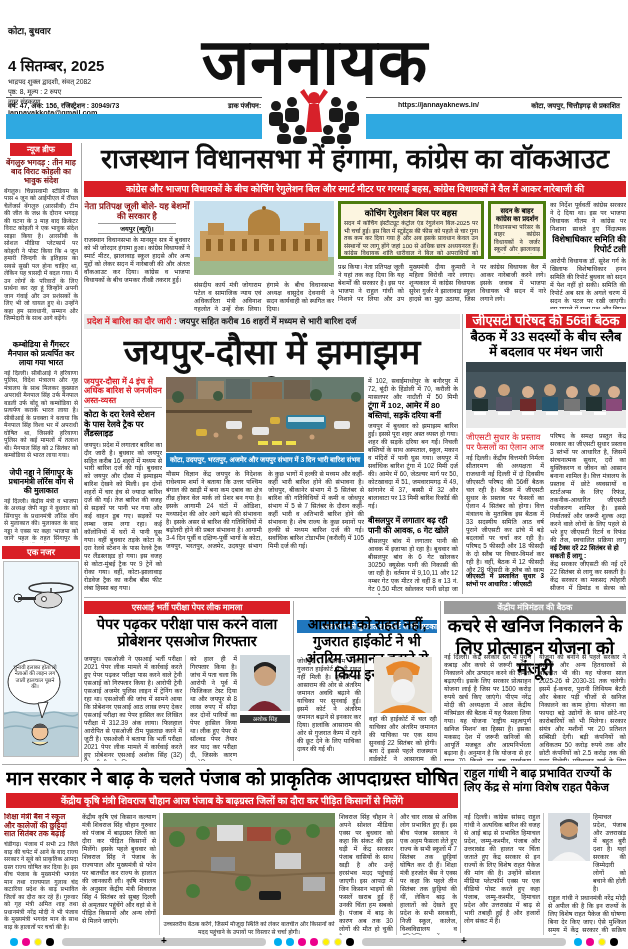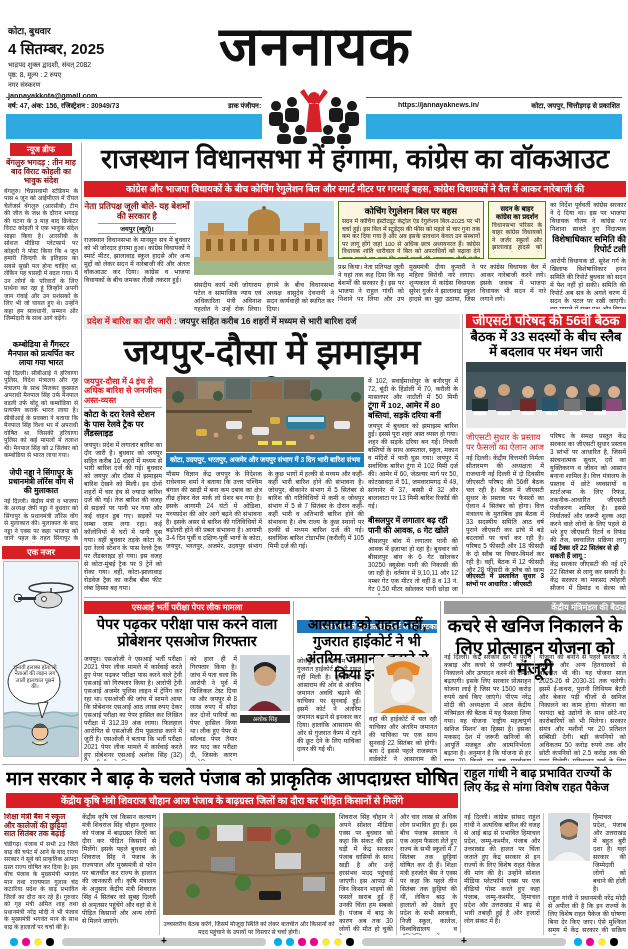--- a/index.html
+++ b/index.html
@@ -13,45 +13,45 @@
   *{margin:0;padding:0;box-sizing:border-box;}
   html,body{background:#e9e9e9;}
   .page{position:relative;width:628px;height:949px;background:#fff;margin:0 auto;
         font-family:"Liberation Sans","DejaVu Sans",sans-serif;overflow:hidden;color:#111;}
   .abs{position:absolute;}
   .bt{font-size:6.3px;line-height:1.27;text-align:justify;color:#1a1a1a;overflow:hidden;}
   .bt2{font-size:6px;line-height:1.25;text-align:justify;color:#1a1a1a;overflow:hidden;}
   .khead{font-weight:bold;color:#000;}
   .center{text-align:center;}
   .redbar{background:var(--accent-red);color:#fff;font-weight:bold;text-align:center;overflow:hidden;}
-  .graybar{background:var(--cabinet-gray);color:#fff;font-weight:bold;text-align:right;overflow:hidden;}
+  .graybar{background:var(--cabinet-gray);color:#fff;font-weight:bold;text-align:center;overflow:hidden;}
   .bluebar{background:var(--asaram-blue);color:#fff;font-weight:bold;text-align:right;overflow:hidden;margin-top:19px;}
   .vrule{border-left:1px solid #a8a8a8;width:0;}
   .hrule{border-top:1px solid #a8a8a8;height:0;}
-  .creambox{background:var(--cream);border:1px solid #4d7c0f;padding:3px;overflow:hidden;}
+  .creambox{background:var(--cream);border:3px solid #4d7c0f;padding:3px;overflow:hidden;}
   .colr{border-right:1px solid #c0c0c0;padding-right:3px;}
   .dot{width:8px;height:8px;border-radius:50%;display:inline-block;margin:0 2px;}
   .regbar{height:8px;background:#c9c9c9;border-radius:4px;flex:1;margin:0 6px;position:relative;}
   .regbar span{position:absolute;left:50%;top:-3px;transform:translateX(-50%);font-size:10px;color:#000;font-weight:bold;}
 </style>
 </head>
 <body>
 
 <div class="page">
 
   <div class="abs" style="left:8px;top:24px;width:150px;">
     <div style="font-size:9px;font-weight:bold;">कोटा, बुधवार</div>
-    <div style="font-size:15px;font-weight:bold;margin-top:1px;">4 सितम्बर, 2025</div>
+    <div style="font-size:15px;font-weight:bold;margin-top:18px;">4 सितम्बर, 2025</div>
     <div style="font-size:6.8px;margin-top:2px;">भाद्रपद शुक्ल द्वादशी, संवत् 2082</div>
     <div style="font-size:6.8px;margin-top:1px;">पृष्ठ: 8, मूल्य : 2 रुपए</div>
     <div style="font-size:6.8px;margin-top:1px;">नगर संस्करण</div>
     <div style="font-size:7.3px;font-weight:bold;margin-top:2px;">jannayakkota@gmail.com</div>
   </div>
 
-  <div class="abs center" style="left:150px;top:0;width:330px;height:92px;font-size:54px;font-weight:900;line-height:92px;letter-spacing:1px;">जननायक</div>
+  <div class="abs center" style="left:150px;top:16px;width:330px;height:92px;font-size:64px;font-weight:900;line-height:92px;letter-spacing:1px;">जननायक</div>
 
   <div class="abs" style="left:6px;top:97px;width:616px;border-top:1px solid #555;"></div>
 
   <div class="abs" style="left:8px;top:101px;width:180px;font-size:6.8px;font-weight:bold;">वर्ष: 47, अंक: 156, रजिस्ट्रेशन : 30949/73</div>
   <div class="abs" style="left:228px;top:101px;width:160px;font-size:6.8px;font-weight:bold;">डाक पंजीयन: कोटा/310/2025-27</div>
   <div class="abs" style="left:398px;top:101px;width:130px;font-size:7px;font-weight:bold;">https://jannayaknews.in/</div>
   <div class="abs" style="left:470px;top:101px;width:150px;font-size:6.8px;font-weight:bold;text-align:right;">कोटा, जयपुर, चित्तौड़गढ़ से प्रकाशित</div>
 
   <div class="abs" style="left:6px;top:114px;width:616px;height:25px;background:var(--masthead-blue);"></div>
   <div class="abs" style="left:262px;top:88px;width:104px;height:56px;background:#fff;">

